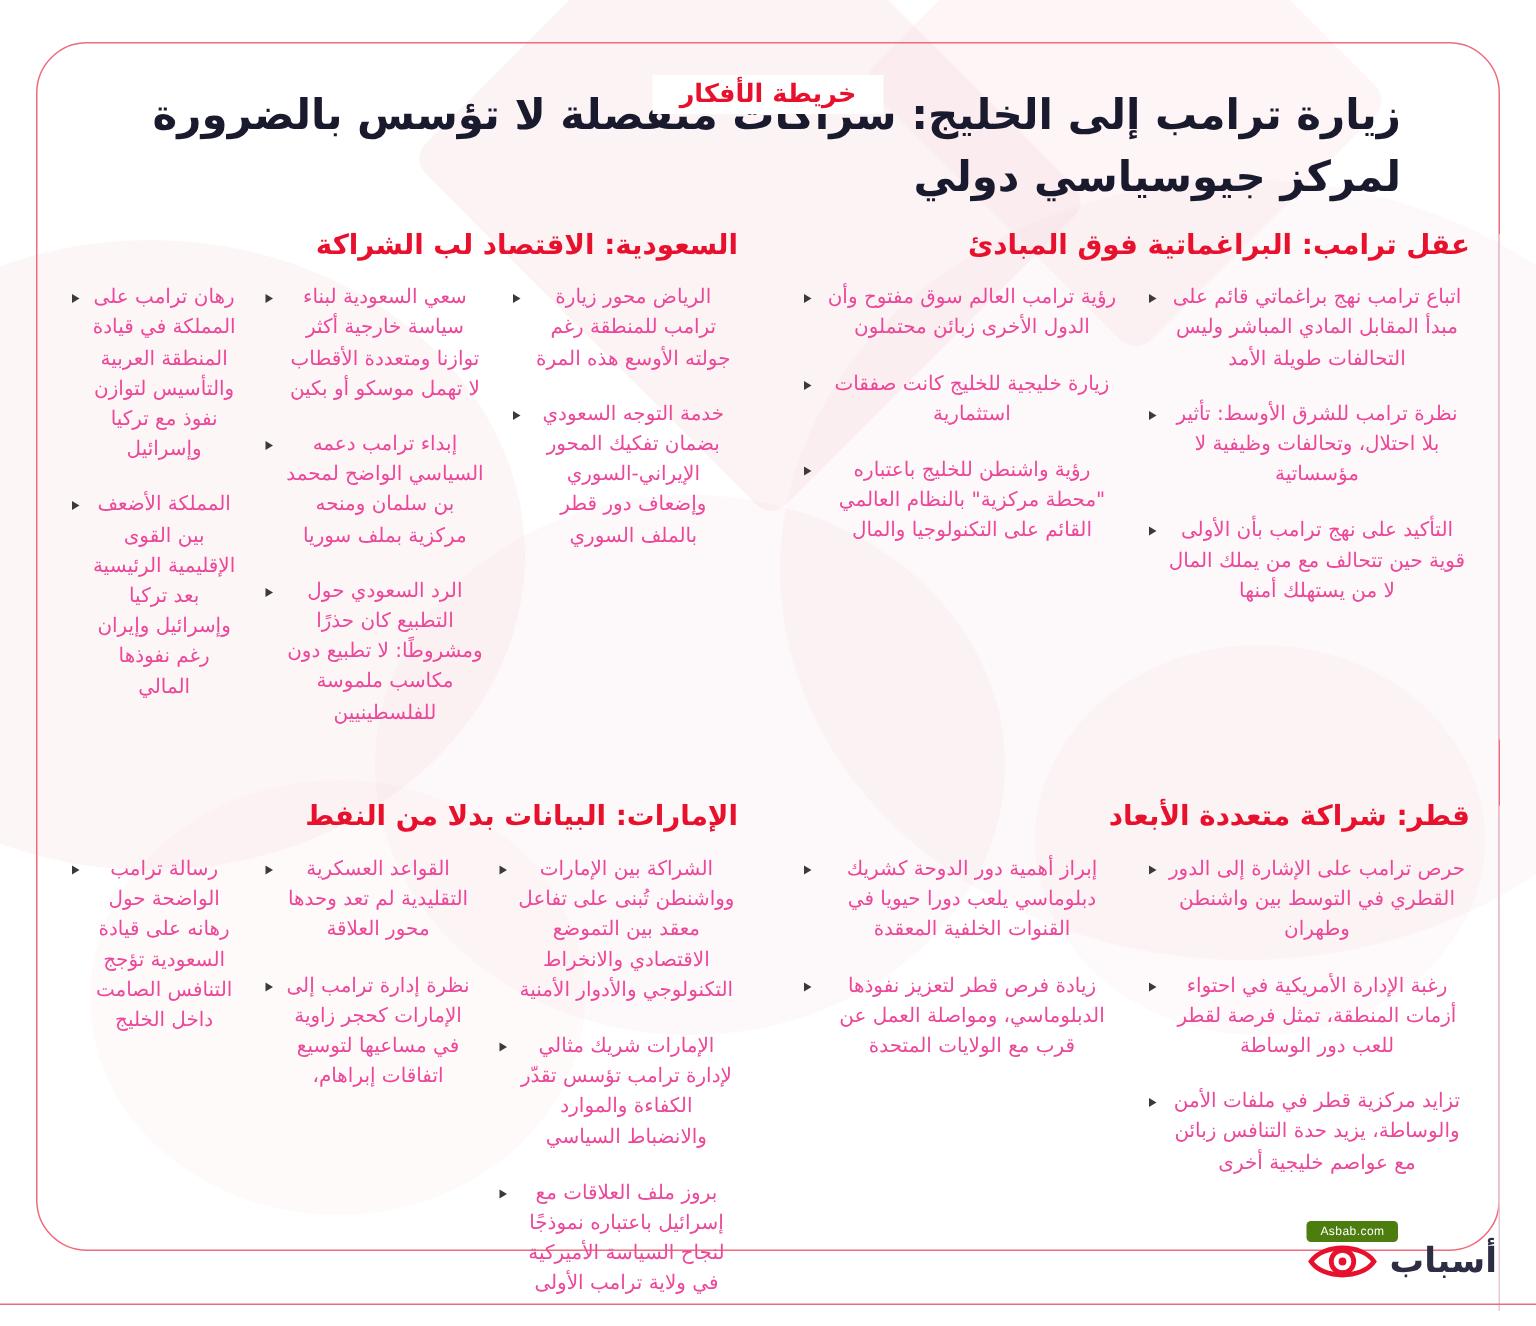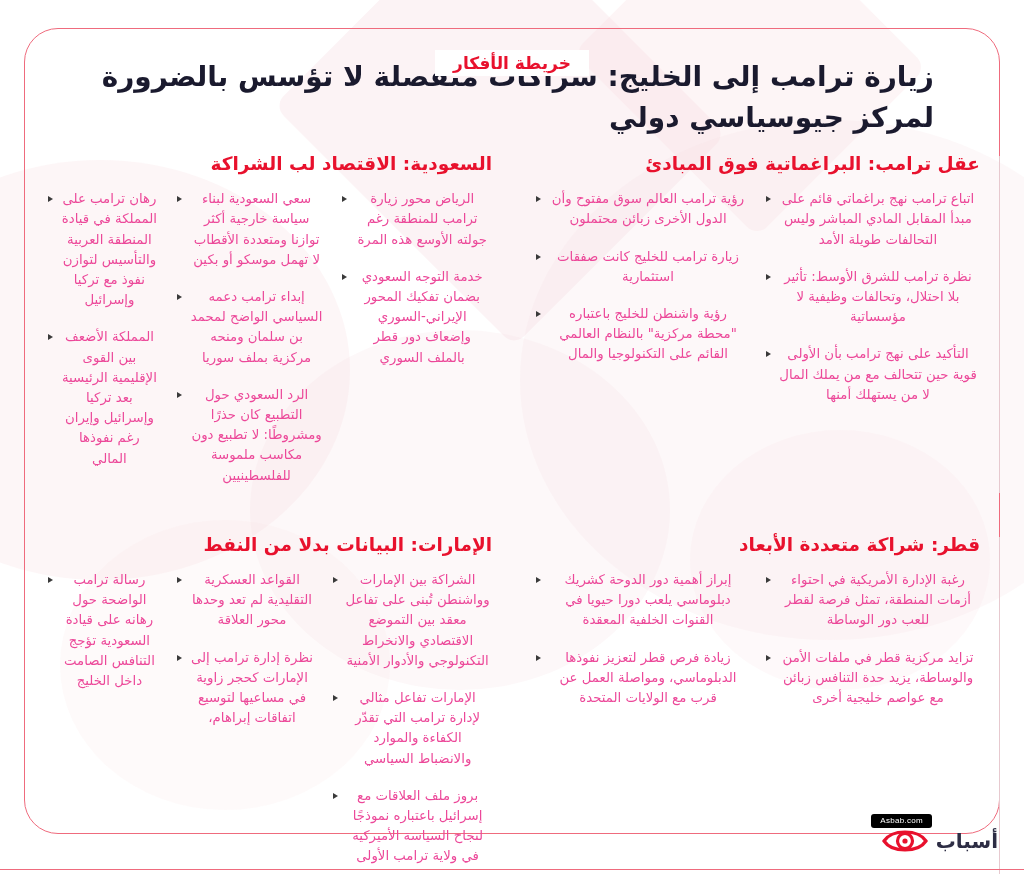--- a/index.html
+++ b/index.html
@@ -197,30 +197,30 @@
     position: absolute;
     right: 26px;
     bottom: 28px;
     display: flex;
     flex-direction: row;
     align-items: center;
     gap: 8px;
   }
   .logo-word {
     color: #2d2d44;
-    font-size: 20px;
+    font-size: 23px;
     font-weight: 700;
     line-height: 1;
   }
   .logo-mark { width: 46px; height: 30px; display: block; }
   .logo-tag {
     position: absolute;
     right: 92px;
     bottom: 56px;
-    background: #000000;
+    background: #4d7c0f;
     color: #ffffff;
     font-size: 8px;
     letter-spacing: .3px;
     padding: 2px 9px 3px 9px;
     border-radius: 3px;
     direction: ltr;
     font-family: "Liberation Sans", sans-serif;
   }
 </style>
 </head>
@@ -256,21 +256,21 @@
           <div class="col">
             <ul class="bullets">
               <li>اتباع ترامب نهج براغماتي قائم على مبدأ المقابل المادي المباشر وليس التحالفات طويلة الأمد</li>
               <li>نظرة ترامب للشرق الأوسط: تأثير بلا احتلال، وتحالفات وظيفية لا مؤسساتية</li>
               <li>التأكيد على نهج ترامب بأن الأولى قوية حين تتحالف مع من يملك المال لا من يستهلك أمنها</li>
             </ul>
           </div>
           <div class="col">
             <ul class="bullets">
               <li>رؤية ترامب العالم سوق مفتوح وأن الدول الأخرى زبائن محتملون</li>
-              <li>زيارة ترامب للخليج كانت صفقات استثمارية</li>
+              <li>زيارة خليجية للخليج كانت صفقات استثمارية</li>
               <li>رؤية واشنطن للخليج باعتباره "محطة مركزية" بالنظام العالمي القائم على التكنولوجيا والمال</li>
             </ul>
           </div>
         </div>
       </div>
 
       <div class="half left">
         <div class="sec-head">السعودية: الاقتصاد لب الشراكة</div>
         <div class="cols">
           <div class="col" style="width:36%">
@@ -297,40 +297,41 @@
 
     </div>
 
     <div class="band" style="margin-top:30px">
 
       <div class="half right">
         <div class="sec-head">قطر: شراكة متعددة الأبعاد</div>
         <div class="cols">
           <div class="col">
             <ul class="bullets">
+              <li>حرص ترامب على الإشارة إلى الدور القطري في التوسط بين واشنطن وطهران</li>
               <li>رغبة الإدارة الأمريكية في احتواء أزمات المنطقة، تمثل فرصة لقطر للعب دور الوساطة</li>
               <li>تزايد مركزية قطر في ملفات الأمن والوساطة، يزيد حدة التنافس زبائن مع عواصم خليجية أخرى</li>
             </ul>
           </div>
           <div class="col">
             <ul class="bullets">
               <li>إبراز أهمية دور الدوحة كشريك دبلوماسي يلعب دورا حيويا في القنوات الخلفية المعقدة</li>
               <li>زيادة فرص قطر لتعزيز نفوذها الدبلوماسي، ومواصلة العمل عن قرب مع الولايات المتحدة</li>
             </ul>
           </div>
         </div>
       </div>
 
       <div class="half left">
         <div class="sec-head">الإمارات: البيانات بدلا من النفط</div>
         <div class="cols">
           <div class="col" style="width:38%">
             <ul class="bullets">
               <li>الشراكة بين الإمارات وواشنطن تُبنى على تفاعل معقد بين التموضع الاقتصادي والانخراط التكنولوجي والأدوار الأمنية</li>
-              <li>الإمارات تفاعل مثالي لإدارة ترامب التي تقدّر الكفاءة والموارد والانضباط السياسي</li>
+              <li>الإمارات شريك مثالي لإدارة ترامب تؤسس تقدّر الكفاءة والموارد والانضباط السياسي</li>
               <li>بروز ملف العلاقات مع إسرائيل باعتباره نموذجًا لنجاح السياسة الأميركية في ولاية ترامب الأولى</li>
             </ul>
           </div>
           <div class="col" style="width:34%">
             <ul class="bullets">
               <li>القواعد العسكرية التقليدية لم تعد وحدها محور العلاقة</li>
               <li>نظرة إدارة ترامب إلى الإمارات كحجر زاوية في مساعيها لتوسيع اتفاقات إبراهام،</li>
             </ul>
           </div>
           <div class="col" style="width:28%">

